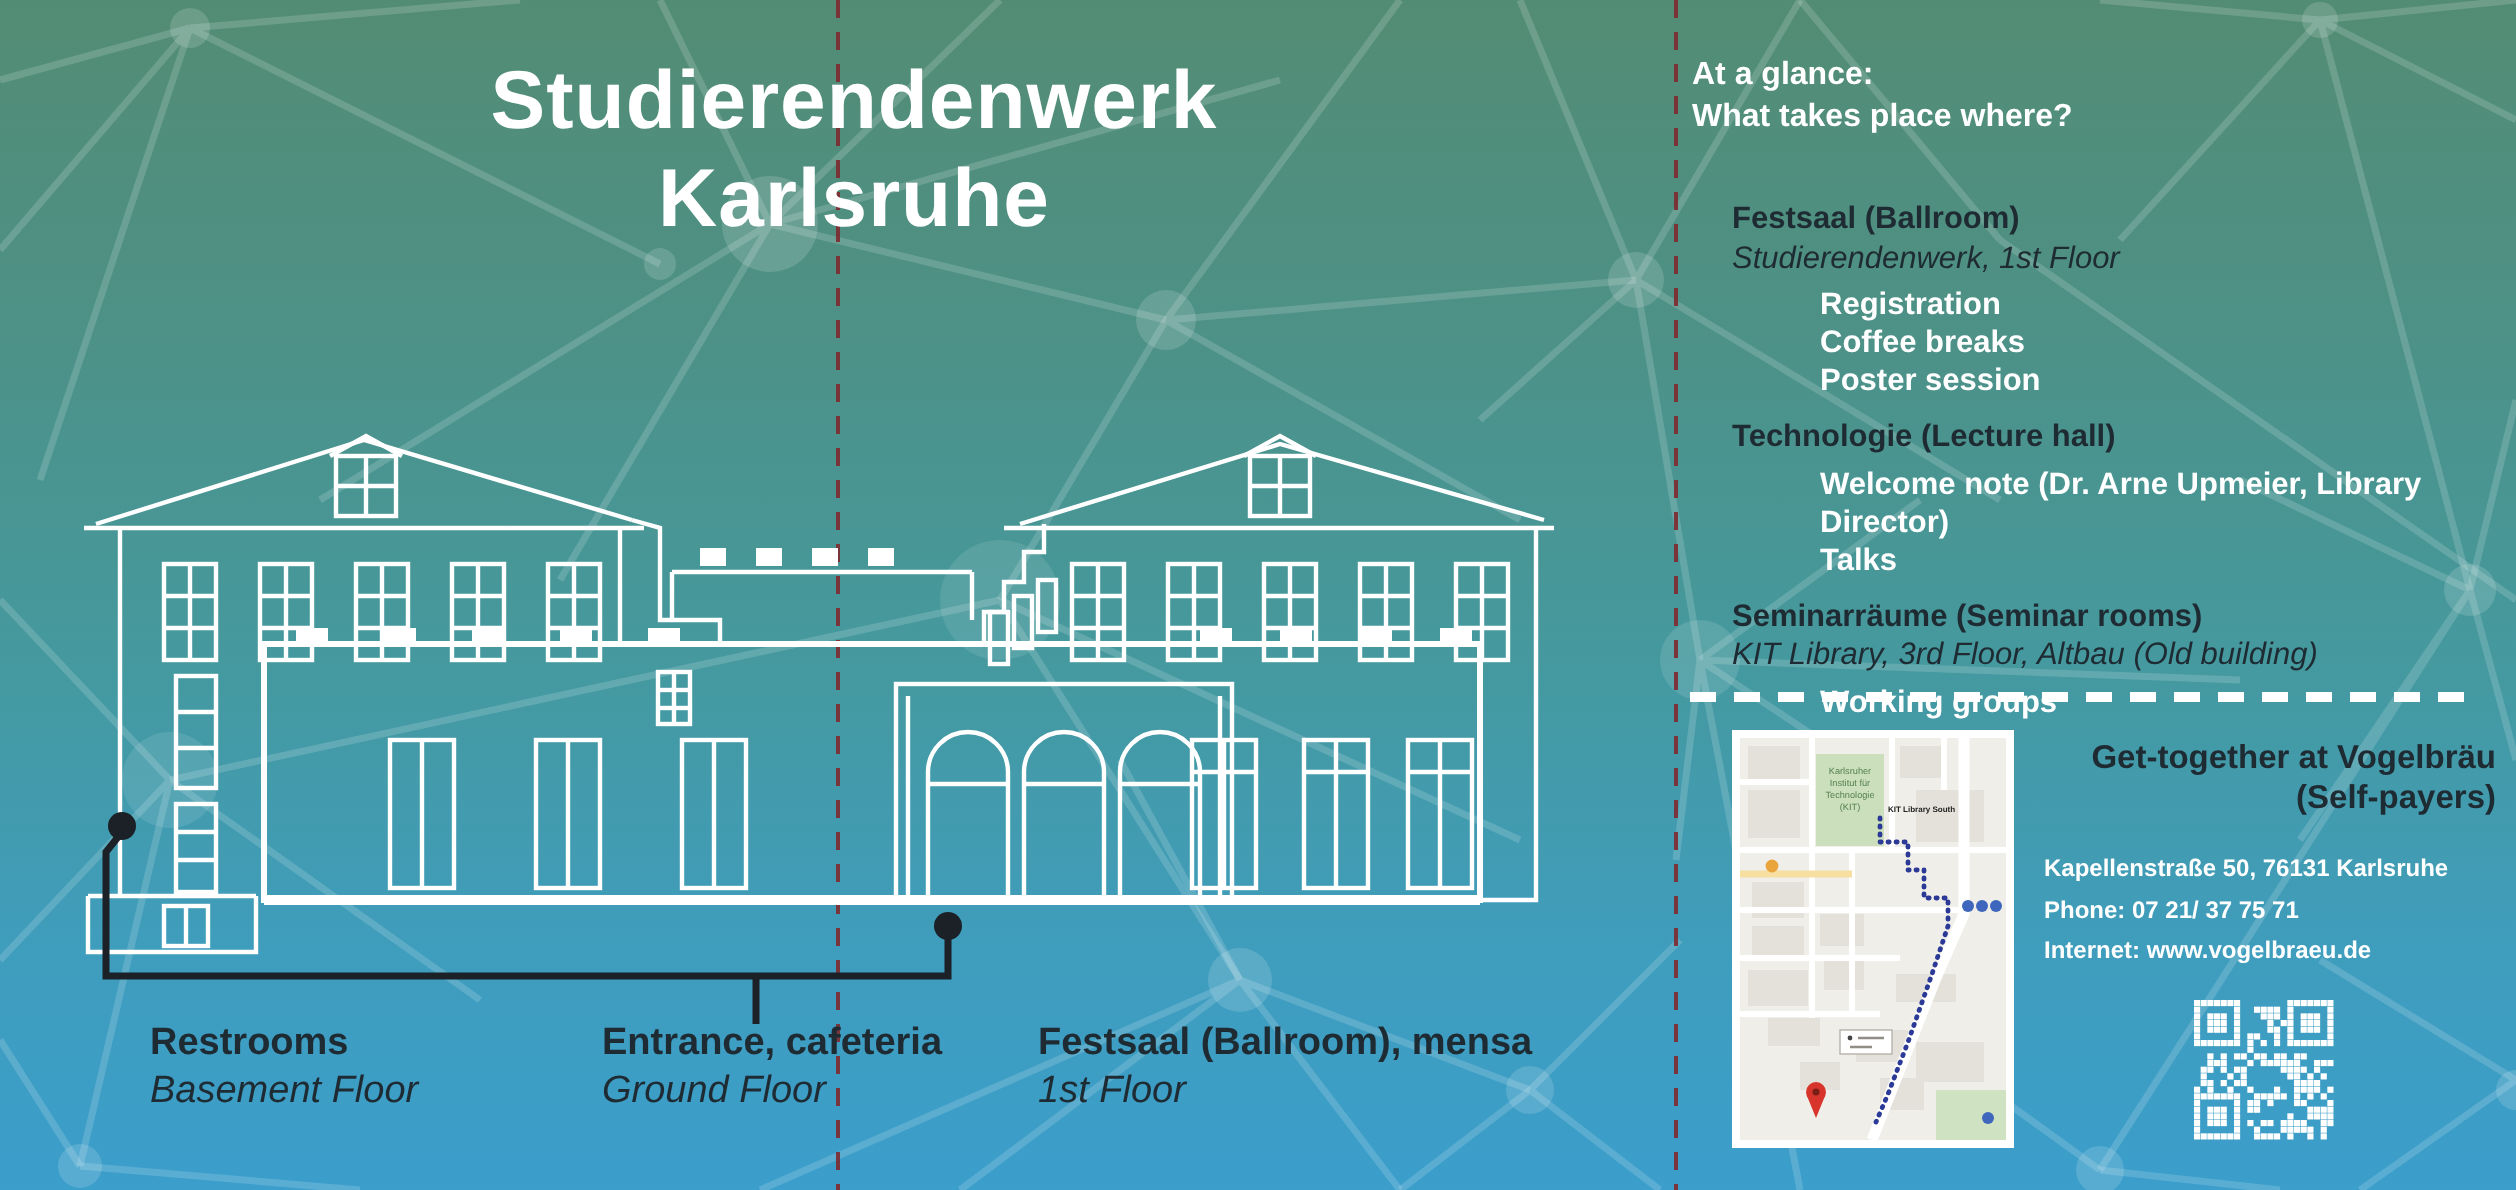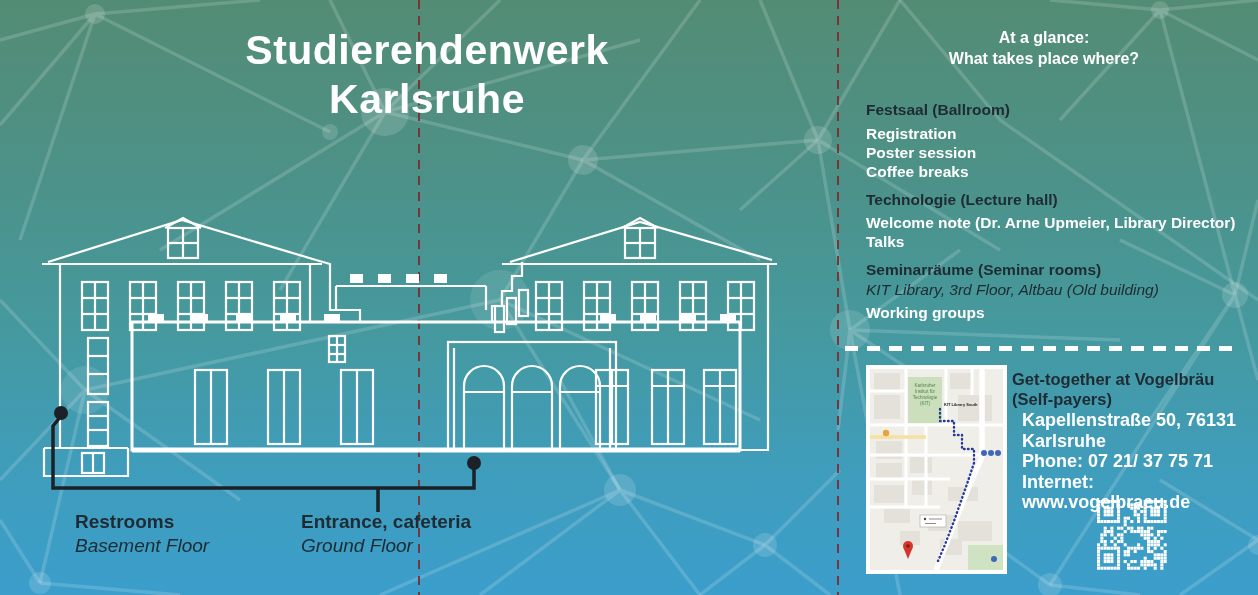--- a/index.html
+++ b/index.html
@@ -18,39 +18,39 @@
     color:#fff;font-size:41px;line-height:49px;font-weight:700;letter-spacing:.5px;}
 
   .building{position:absolute;left:40px;top:210px;}
   .building .f{fill:#fff;stroke:none;}
 
   .floor-label{position:absolute;top:509px;color:#1f2b33;}
   .fl-name{font-size:19px;font-weight:700;line-height:25px;}
   .fl-floor{font-size:19px;font-style:italic;line-height:24px;}
   .fl-0{left:75px;} .fl-1{left:301px;} .fl-2{left:519px;}
 
-  .glance{position:absolute;left:846px;top:27px;width:396px;margin:0;text-align:center;
+  .glance{position:absolute;left:846px;top:27px;width:396px;margin:0;text-align:left;
     color:#fff;font-size:16px;font-weight:700;line-height:21px;}
 
   .sections{position:absolute;left:866px;top:100px;width:386px;color:#1f2b33;font-size:15.5px;}
   .sec{margin-bottom:9px;}
   .sec-title{font-weight:700;line-height:19.5px;}
   .sec-loc{font-style:italic;line-height:19.5px;}
-  .sec-items{margin-top:4px;}
+  .sec-items{margin-top:4px;margin-left:44px;}
   .sec-item{color:#fff;font-weight:700;line-height:19px;}
 
   .sep-white{position:absolute;left:845px;top:346px;width:396px;height:5px;
     background:repeating-linear-gradient(90deg,#fff 0 13px,transparent 13px 22px);}
 
   .map{position:absolute;left:866px;top:365px;width:133px;height:201px;
     border:4px solid #fff;background:#efeee8;}
 
-  .gt-title{position:absolute;left:1012px;top:369px;width:236px;margin:0;text-align:left;
+  .gt-title{position:absolute;left:1012px;top:369px;width:236px;margin:0;text-align:right;
     color:#1f2b33;font-size:16.5px;font-weight:700;line-height:20px;}
-  .gt-contact{position:absolute;left:1022px;top:410px;color:#fff;font-size:18px;
+  .gt-contact{position:absolute;left:1022px;top:424px;color:#fff;font-size:12px;
     font-weight:700;line-height:20.5px;}
 
   .qr{position:absolute;left:1097px;top:500px;}
 </style>
 </head>
 <body>
 
 <div class="stage">
 
   <svg class="net" width="1258" height="595" viewBox="0 0 1258 595">
@@ -209,33 +209,38 @@
   </svg>
 
   <div class="floor-label fl-0">
     <div class="fl-name">Restrooms</div>
     <div class="fl-floor">Basement Floor</div>
   </div>
   <div class="floor-label fl-1">
     <div class="fl-name">Entrance, cafeteria</div>
     <div class="fl-floor">Ground Floor</div>
   </div>
+  <div class="floor-label fl-2">
+    <div class="fl-name">Festsaal (Ballroom), mensa</div>
+    <div class="fl-floor">1st Floor</div>
+  </div>
 
   <h2 class="glance">
     <span>At a glance:</span><br>
     <span>What takes place where?</span>
   </h2>
 
   <div class="sections">
     <div class="sec">
       <div class="sec-title">Festsaal (Ballroom)</div>
+      <div class="sec-loc">Studierendenwerk, 1st Floor</div>
       <div class="sec-items">
         <div class="sec-item">Registration</div>
+        <div class="sec-item">Coffee breaks</div>
         <div class="sec-item">Poster session</div>
-        <div class="sec-item">Coffee breaks</div>
       </div>
     </div>
     <div class="sec">
       <div class="sec-title">Technologie (Lecture hall)</div>
       <div class="sec-items">
         <div class="sec-item">Welcome note (Dr. Arne Upmeier, Library Director)</div>
         <div class="sec-item">Talks</div>
       </div>
     </div>
     <div class="sec">

